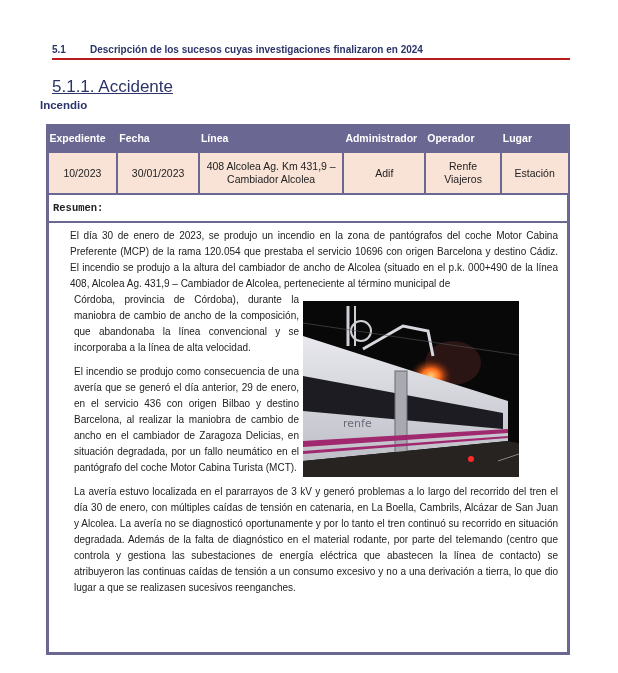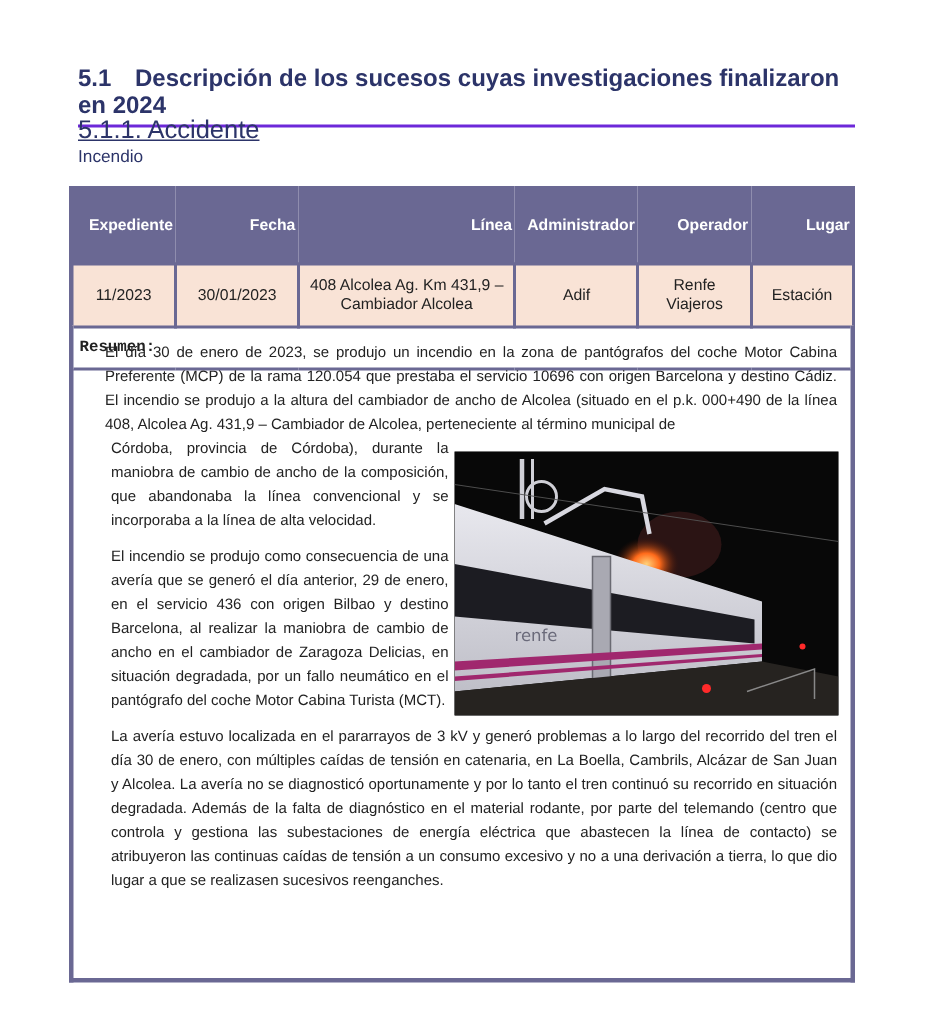--- a/index.html
+++ b/index.html
@@ -3,63 +3,63 @@
 <meta charset="utf-8">
 <style>
   html, body { margin: 0; padding: 0; background: #ffffff; }
   body {
     width: 618px; height: 673px; position: relative; overflow: hidden;
     font-family: "Liberation Sans", "DejaVu Sans", sans-serif;
     color: #222;
   }
   .sec-head {
     position: absolute; left: 52px; top: 44px; width: 518px;
-    border-bottom: 2px solid #6d28d9;
+    border-bottom: 2px solid #b91c1c;
     padding-bottom: 3px;
-    font-size: 16px; font-weight: bold; color: #2c3469;
+    font-size: 10px; font-weight: bold; color: #2c3469;
   }
   .sec-head .num { display: inline-block; width: 38px; }
   .sub-head {
     position: absolute; left: 52px; top: 77px;
     font-size: 17px; font-weight: normal; color: #2c3469;
     text-decoration: underline;
   }
   .sub-sub {
-    position: absolute; left: 52px; top: 99px;
-    font-size: 11.5px; font-weight: normal; color: #2c3469;
+    position: absolute; left: 40px; top: 99px;
+    font-size: 11.5px; font-weight: bold; color: #2c3469;
   }
   .frame {
     position: absolute; left: 46px; top: 124px; width: 524px; height: 531px;
     border: 3px solid #6a6893; border-top: none; box-sizing: border-box;
   }
   table.info {
     position: absolute; left: 46px; top: 124px; width: 524px;
     border-collapse: collapse; font-size: 10.5px;
   }
   table.info th {
     background: #6a6893; color: #ffffff; font-weight: bold;
-    height: 27px; text-align: right; padding: 12px 2px;
+    height: 27px; text-align: left; padding: 0 2px;
   }
   table.info td.val {
     background: #f9e3d6; text-align: center; height: 40px;
     border: 2px solid #6a6893; color: #222; line-height: 13px; padding: 0 3px;
   }
   table.info td.res {
     background: #ffffff; height: 24px; text-align: left; padding-left: 4px;
     border-left: 3px solid #6a6893; border-right: 3px solid #6a6893;
     border-bottom: 2px solid #6a6893; font-weight: bold; font-family: Liberation Mono, monospace;
   }
   .summary {
     position: absolute; left: 70px; top: 228px; width: 488px;
     font-size: 10px; line-height: 16px; color: #222; text-align: justify;
   }
   .summary p { margin: 0 0 8px 4px; }
   .wrap-left { width: 225px; }
   .photo {
-    position: absolute; left: 303px; top: 301px; width: 256px; height: 176px;
+    position: absolute; left: 303px; top: 301px; width: 216px; height: 176px;
     background: #0a0a0a; overflow: hidden;
   }
 </style>
 </head>
 <body>
 
 <div class="sec-head">
   <span class="num">5.1</span><span>Descripción de los sucesos cuyas investigaciones finalizaron en 2024</span>
 </div>
 
@@ -80,21 +80,21 @@
   <tbody>
       <tr>
     <th>Expediente</th>
     <th>Fecha</th>
     <th>Línea</th>
     <th>Administrador</th>
     <th>Operador</th>
     <th>Lugar</th>
   </tr>
   <tr>
-    <td class="val">11/2023</td>
+    <td class="val">10/2023</td>
     <td class="val">30/01/2023</td>
     <td class="val">408 Alcolea Ag. Km 431,9 – Cambiador Alcolea</td>
     <td class="val">Adif</td>
     <td class="val">Renfe Viajeros</td>
     <td class="val">Estación</td>
   </tr>
   <tr>
     <td class="res" colspan="6">Resumen:</td>
   </tr>
 </tbody>

